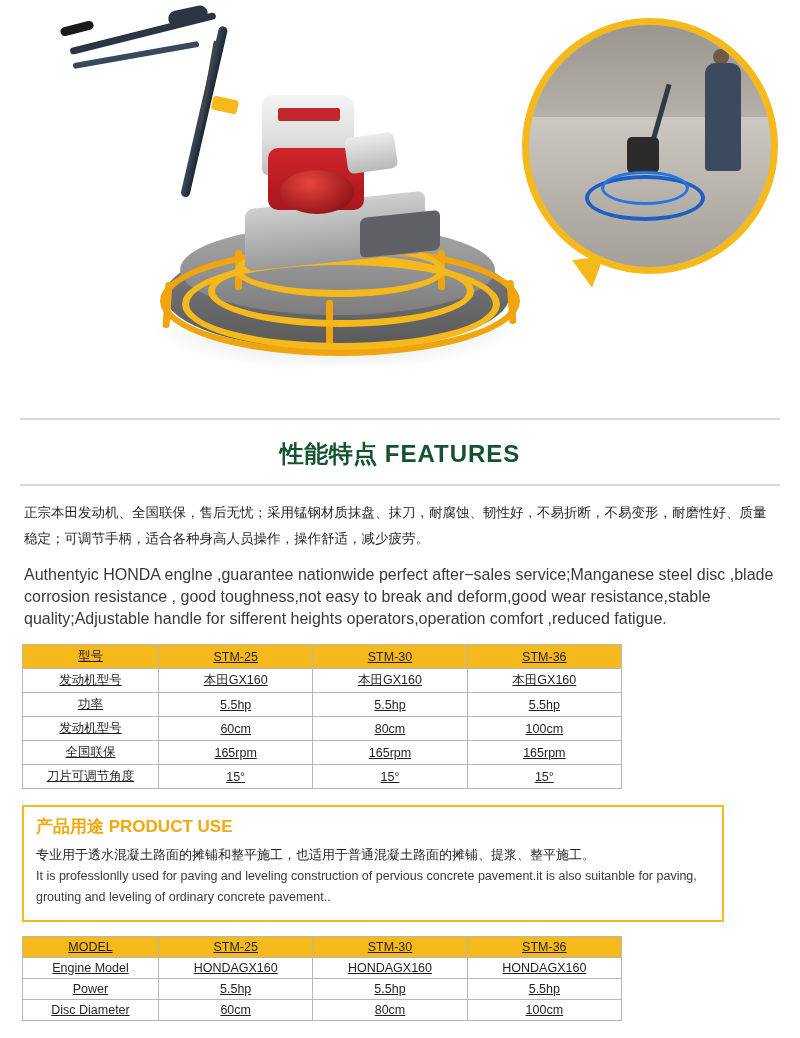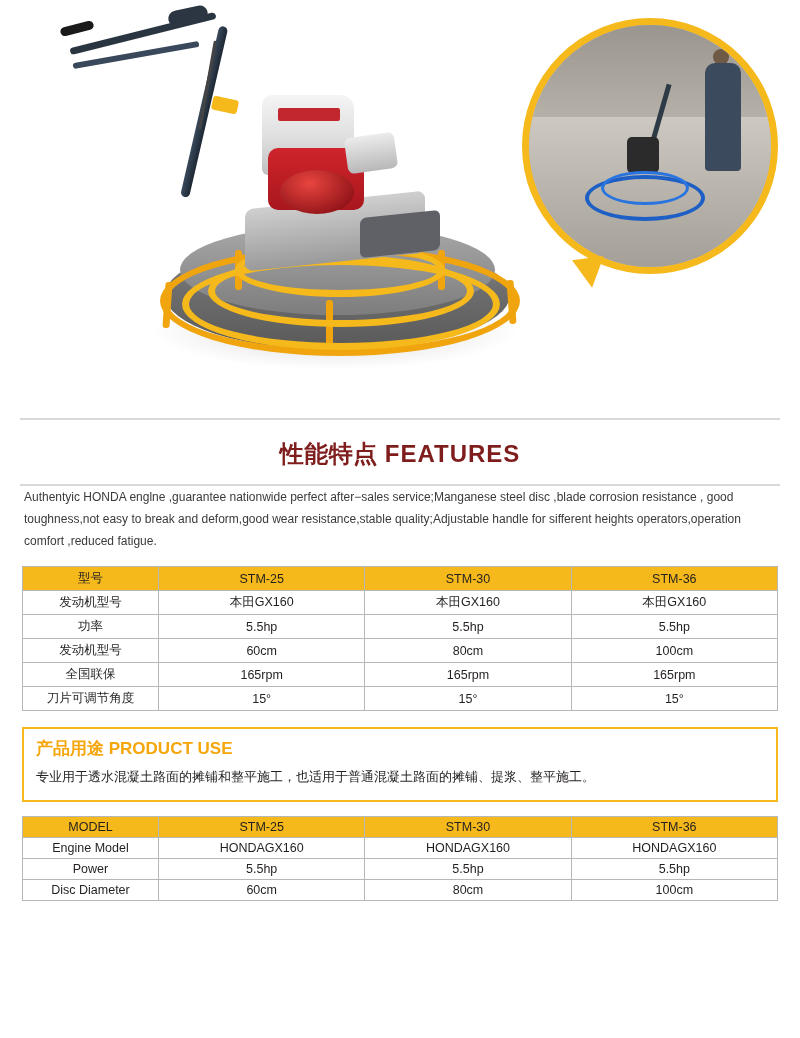--- a/index.html
+++ b/index.html
@@ -317,66 +317,67 @@
     width: 760px;
     margin: 0 20px;
     height: 2px;
     background: #d9d9d9;
   }
 
   
   .features-head {
     text-align: center;
     margin: 18px 0 14px 0;
-    color: #7f1d1d;
+    color: #14532d;
     font-size: 24px;
     font-weight: bold;
     letter-spacing: .5px;
   }
   .features-head .en { letter-spacing: 1px; }
 
   
   .body-wrap { padding: 0 24px; }
   .p-cn {
     font-size: 13.5px;
     line-height: 26px;
     color: #231f20;
     margin: 14px 0 12px 0;
   }
   .p-en {
-    font-size: 12px;
+    font-size: 16px;
     line-height: 22px;
     color: #3a3a3a;
     margin: 0 0 14px 0;
   }
 
   
   table.spec {
-    width: 756px;
+    width: 600px;
     margin: 0 22px;
     border-collapse: collapse;
     font-size: 12.5px;
+    text-decoration: underline;
   }
   table.spec td {
     border: 1px solid #b7b7b7;
     text-align: center;
     padding: 3px 2px;
     height: 19px;
     color: #231f20;
   }
   table.spec tr.head td {
     background: #f5b91c;
     font-weight: normal;
   }
   table.spec td.label { width: 136px; }
 
   
   .use-box {
     margin: 16px 22px 14px 22px;
-    width: 756px;
+    width: 702px;
     border: 2px solid #f5b91c;
     padding: 8px 12px 12px 12px;
   }
   .use-title {
     color: #f5a60b;
     font-size: 17px;
     font-weight: bold;
     margin-bottom: 6px;
   }
   .use-cn {
@@ -447,20 +448,21 @@
 <div class="rule"></div>
 
 <div class="features-head">
   <span>性能特点</span>
   <span class="en">FEATURES</span>
 </div>
 
 <div class="rule"></div>
 
 <div class="body-wrap">
+  <p class="p-cn">正宗本田发动机、全国联保，售后无忧；采用锰钢材质抹盘、抹刀，耐腐蚀、韧性好，不易折断，不易变形，耐磨性好、质量稳定；可调节手柄，适合各种身高人员操作，操作舒适，减少疲劳。</p>
   <p class="p-en">Authentyic HONDA englne ,guarantee nationwide perfect after−sales service;Manganese steel disc ,blade corrosion resistance , good toughness,not easy to break and deform,good wear resistance,stable quality;Adjustable handle for sifferent heights operators,operation comfort ,reduced fatigue.</p>
 </div>
 
 <table class="spec">
   <tbody>
     <tr class="head">
       <td class="label">型号</td>
       <td>STM-25</td>
       <td>STM-30</td>
       <td>STM-36</td>
@@ -497,20 +499,21 @@
     </tr>
   </tbody>
 </table>
 
 <div class="use-box">
   <div class="use-title">
     <span>产品用途</span>
     <span>PRODUCT USE</span>
   </div>
   <div class="use-cn">专业用于透水混凝土路面的摊铺和整平施工，也适用于普通混凝土路面的摊铺、提浆、整平施工。</div>
+  <div class="use-en">It is professlonlly used for paving and leveling construction of pervious concrete pavement.it is also suitanble for paving, grouting and leveling of ordinary concrete pavement..</div>
 </div>
 
 <table class="spec">
   <tbody>
     <tr class="head">
       <td class="label">MODEL</td>
       <td>STM-25</td>
       <td>STM-30</td>
       <td>STM-36</td>
     </tr>

